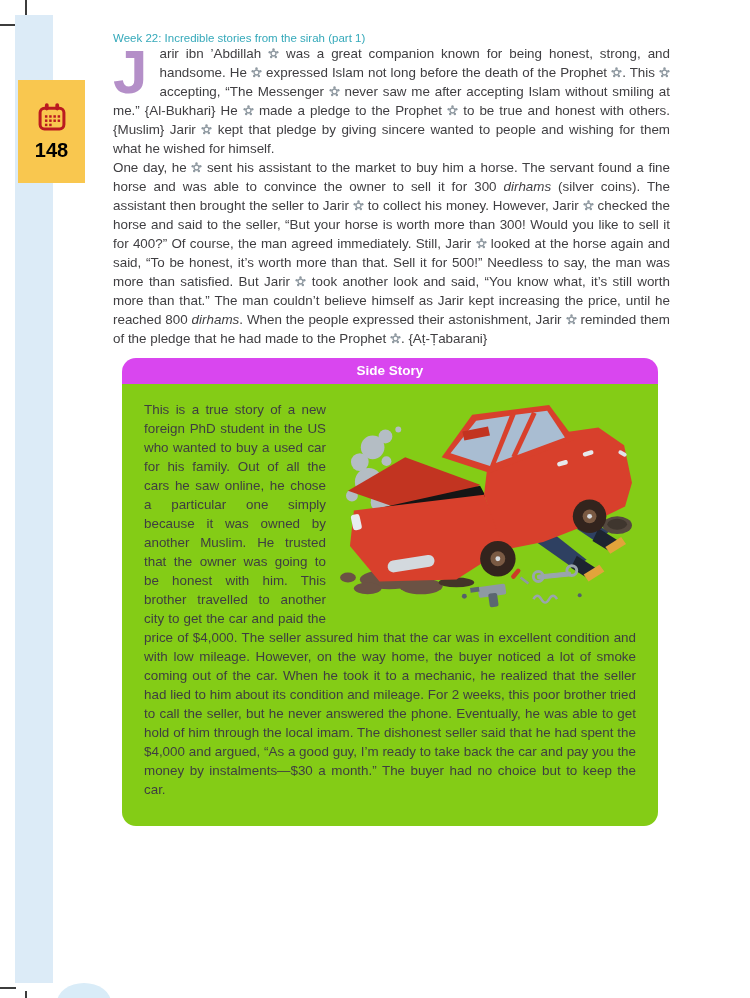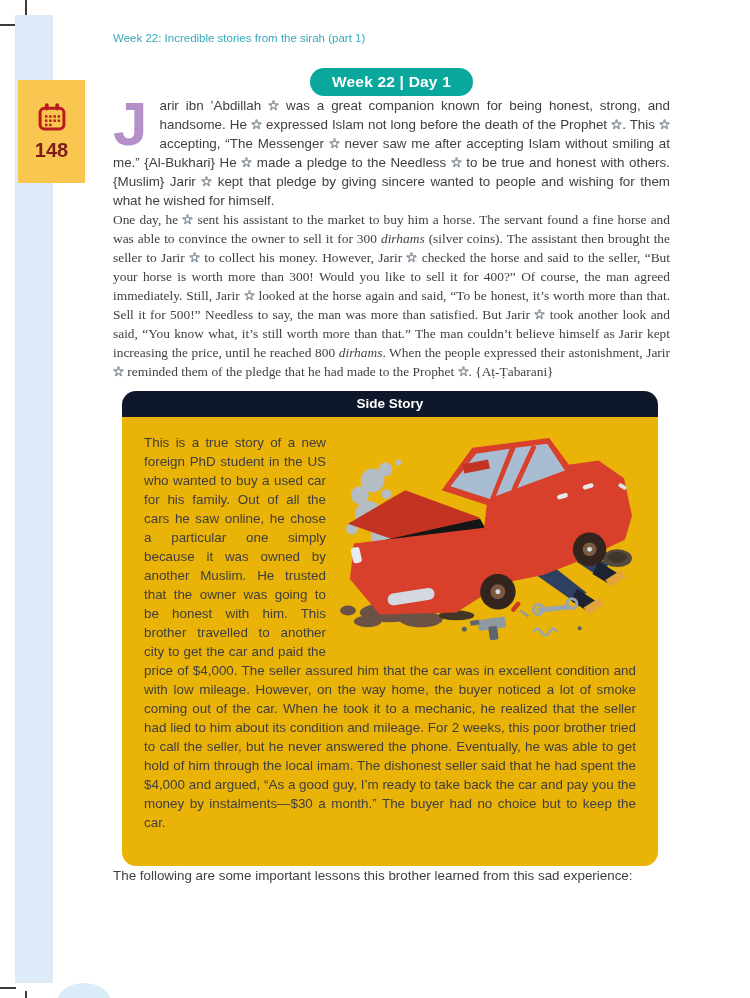--- a/index.html
+++ b/index.html
@@ -13,52 +13,52 @@
   .crop.th{left:0;top:24px;width:16px;height:2px;}
   .crop.bh{left:0;top:987px;width:16px;height:2px;}
   .crop.bv{left:25px;top:991px;width:2px;height:7px;}
   
   .strip{position:absolute;left:15px;top:15px;width:38px;height:968px;background:#dcebf7;}
   
   .week-tab{
     position:absolute;left:18px;top:80px;width:67px;height:103px;background:#f9c74f;
     display:flex;flex-direction:column;align-items:center;justify-content:center;gap:7px;
   }
-  .week-tab .num{color:#7f1d1d;font-weight:bold;font-size:20px;}
+  .week-tab .num{color:#000000;font-weight:bold;font-size:20px;}
   
   .content{position:absolute;left:113px;top:32px;width:557px;}
   .runhead{font-size:11.5px;color:#35a9ba;margin:0;}
   .pill-row{text-align:center;margin-top:24px;}
   .pill{
     display:inline-block;background:#0aa79c;color:#ffffff;font-weight:bold;
     font-size:15.5px;padding:5px 22px;border-radius:16px;letter-spacing:.2px;
   }
   h1.title{
     text-align:center;color:#9a3a96;font-size:29px;font-weight:700;
     margin:12px 0 0 0;line-height:36px;
   }
   p.body-p{
     font-size:13.4px;line-height:19px;text-align:justify;margin:0;color:#3f3e41;
   }
   .p1{margin-top:26px;}
-  .p2{margin-top:15px;font-family:Liberation Serif, serif;}
+  .p2{margin-top:15px;}
   .dropcap{
     float:left;color:#b48fc8;font-weight:bold;font-size:62px;line-height:50px;
     padding:3px 12px 0 0;
   }
   .hon{width:11px;height:11px;display:inline-block;vertical-align:-1px;}
   
   .sidebox{
     margin:10px 0 0 9px;width:536px;border-radius:14px;overflow:hidden;
   }
   .sidebox-header{
-    background:#0f172a;color:#ffffff;font-weight:bold;font-size:13.5px;
+    background:#d946ef;color:#ffffff;font-weight:bold;font-size:13.5px;
     text-align:center;padding:5px 0 6px 0;
   }
-  .sidebox-body{background:#eab308;padding:16px 22px 34px 22px;}
+  .sidebox-body{background:#84cc16;padding:16px 22px 27px 22px;}
   .illus{float:right;width:296px;margin:0 0 6px 14px;}
   .sidebox-body p{margin:0;}
   .footer-note{margin-top:26px;}
   
   .page-badge{
     position:absolute;left:57px;top:983px;width:54px;height:40px;background:#d9ecf8;
     border-radius:50%;display:flex;align-items:center;justify-content:center;
     color:#54a9dd;font-size:10px;font-family:Liberation Serif, serif;
   }
   .defs-hidden{position:absolute;width:0;height:0;overflow:hidden;}
@@ -104,38 +104,35 @@
       <rect x="9" y="24.6" width="2.8" height="2.8"></rect>
         <rect x="13.8" y="24.6" width="2.8" height="2.8"></rect>
     </g>
   </svg>
   <div class="num">148</div>
 </div>
 
 <div class="content">
   <p class="runhead">Week 22: Incredible stories from the sirah (part 1)</p>
 
-  <div class="pill-row">
-    <span class="pill">Week 22 | Day 1</span>
-  </div>
 
 
   <p class="body-p p1"><span class="dropcap">J</span><span><b>arir ibn ’Abdillah </b><svg class="hon" viewBox="0 0 20 20">
           <use href="#hon-glyph" xlink:href="#hon-glyph"></use>
         </svg><span> was a great companion known for being honest, strong, and handsome. He </span><svg class="hon" viewBox="0 0 20 20">
           <use href="#hon-glyph" xlink:href="#hon-glyph"></use>
         </svg><span> expressed Islam not long before the death of the Prophet </span><svg class="hon" viewBox="0 0 20 20">
           <use href="#hon-glyph" xlink:href="#hon-glyph"></use>
         </svg><span>. This </span><svg class="hon" viewBox="0 0 20 20">
           <use href="#hon-glyph" xlink:href="#hon-glyph"></use>
         </svg><span> accepting, “The Messenger </span><svg class="hon" viewBox="0 0 20 20">
           <use href="#hon-glyph" xlink:href="#hon-glyph"></use>
         </svg><span> never saw me after accepting Islam without smiling at me.” {Al-Bukhari} He </span><svg class="hon" viewBox="0 0 20 20">
           <use href="#hon-glyph" xlink:href="#hon-glyph"></use>
-        </svg><span> made a pledge to the Needless </span><svg class="hon" viewBox="0 0 20 20">
+        </svg><span> made a pledge to the Prophet </span><svg class="hon" viewBox="0 0 20 20">
           <use href="#hon-glyph" xlink:href="#hon-glyph"></use>
         </svg><span> to be true and honest with others. {Muslim} Jarir </span><svg class="hon" viewBox="0 0 20 20">
           <use href="#hon-glyph" xlink:href="#hon-glyph"></use>
         </svg><span> kept that pledge by giving sincere wanted to people and wishing for them what he wished for himself.</span></span></p>
 
   <p class="body-p p2"><span>One day, he </span><svg class="hon" viewBox="0 0 20 20">
         <use href="#hon-glyph" xlink:href="#hon-glyph"></use>
       </svg><span> sent his assistant to the market to buy him a horse. The servant found a fine horse and was able to convince the owner to sell it for 300 </span><i>dirhams</i><span> (silver coins). The assistant then brought the seller to Jarir </span><svg class="hon" viewBox="0 0 20 20">
         <use href="#hon-glyph" xlink:href="#hon-glyph"></use>
       </svg><span> to collect his money. However, Jarir </span><svg class="hon" viewBox="0 0 20 20">
@@ -236,16 +233,15 @@
           </g>
           <path d="M196,202 q4,-7 8,0 q4,7 8,0 q4,-7 8,0" stroke="#9aa5ad" stroke-width="2.5" fill="none"></path>
           <circle cx="126" cy="199" r="2.5" fill="#55606a"></circle>
           <circle cx="243" cy="198" r="2" fill="#55606a"></circle>
         </svg>
       </div>
       <p class="body-p">This is a true story of a new foreign PhD student in the US who wanted to buy a used car for his family. Out of all the cars he saw online, he chose a particular one simply because it was owned by another Muslim. He trusted that the owner was going to be honest with him. This brother travelled to another city to get the car and paid the price of $4,000. The seller assured him that the car was in excellent condition and with low mileage. However, on the way home, the buyer noticed a lot of smoke coming out of the car. When he took it to a mechanic, he realized that the seller had lied to him about its condition and mileage. For 2 weeks, this poor brother tried to call the seller, but he never answered the phone. Eventually, he was able to get hold of him through the local imam. The dishonest seller said that he had spent the $4,000 and argued, “As a good guy, I’m ready to take back the car and pay you the money by instalments—$30 a month.” The buyer had no choice but to keep the car.</p>
     </div>
   </div>
 
-  <p class="body-p footer-note">The following are some important lessons this brother learned from this sad experience:</p>
 </div>
 
 <div class="page-badge">204</div>
 
 </body></html>

